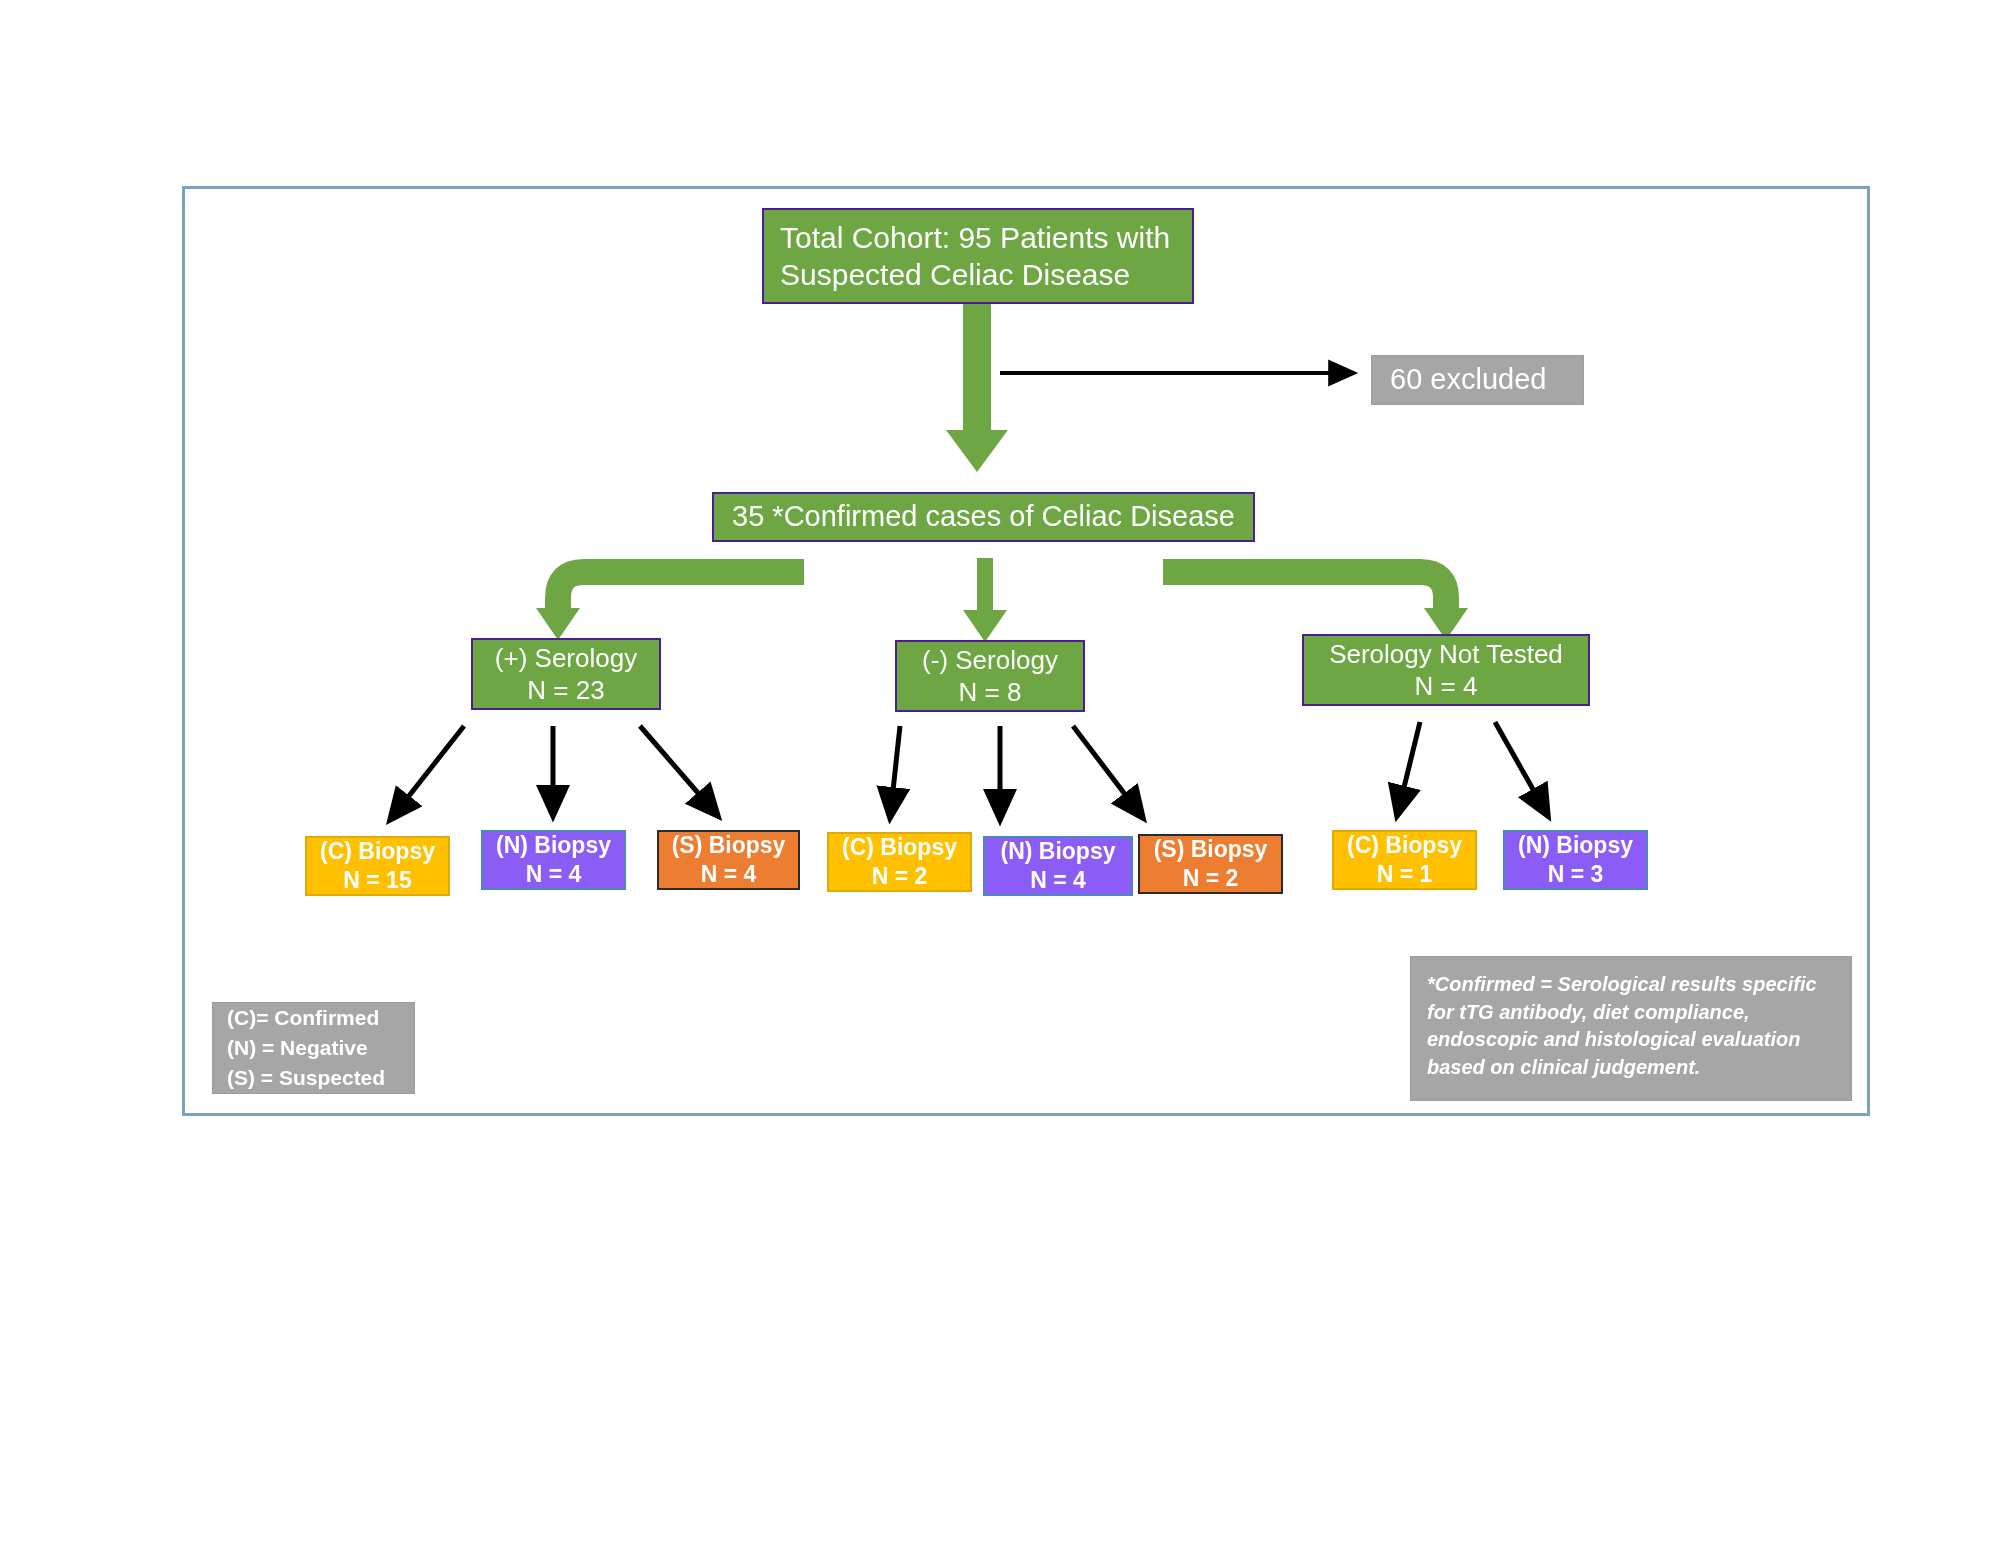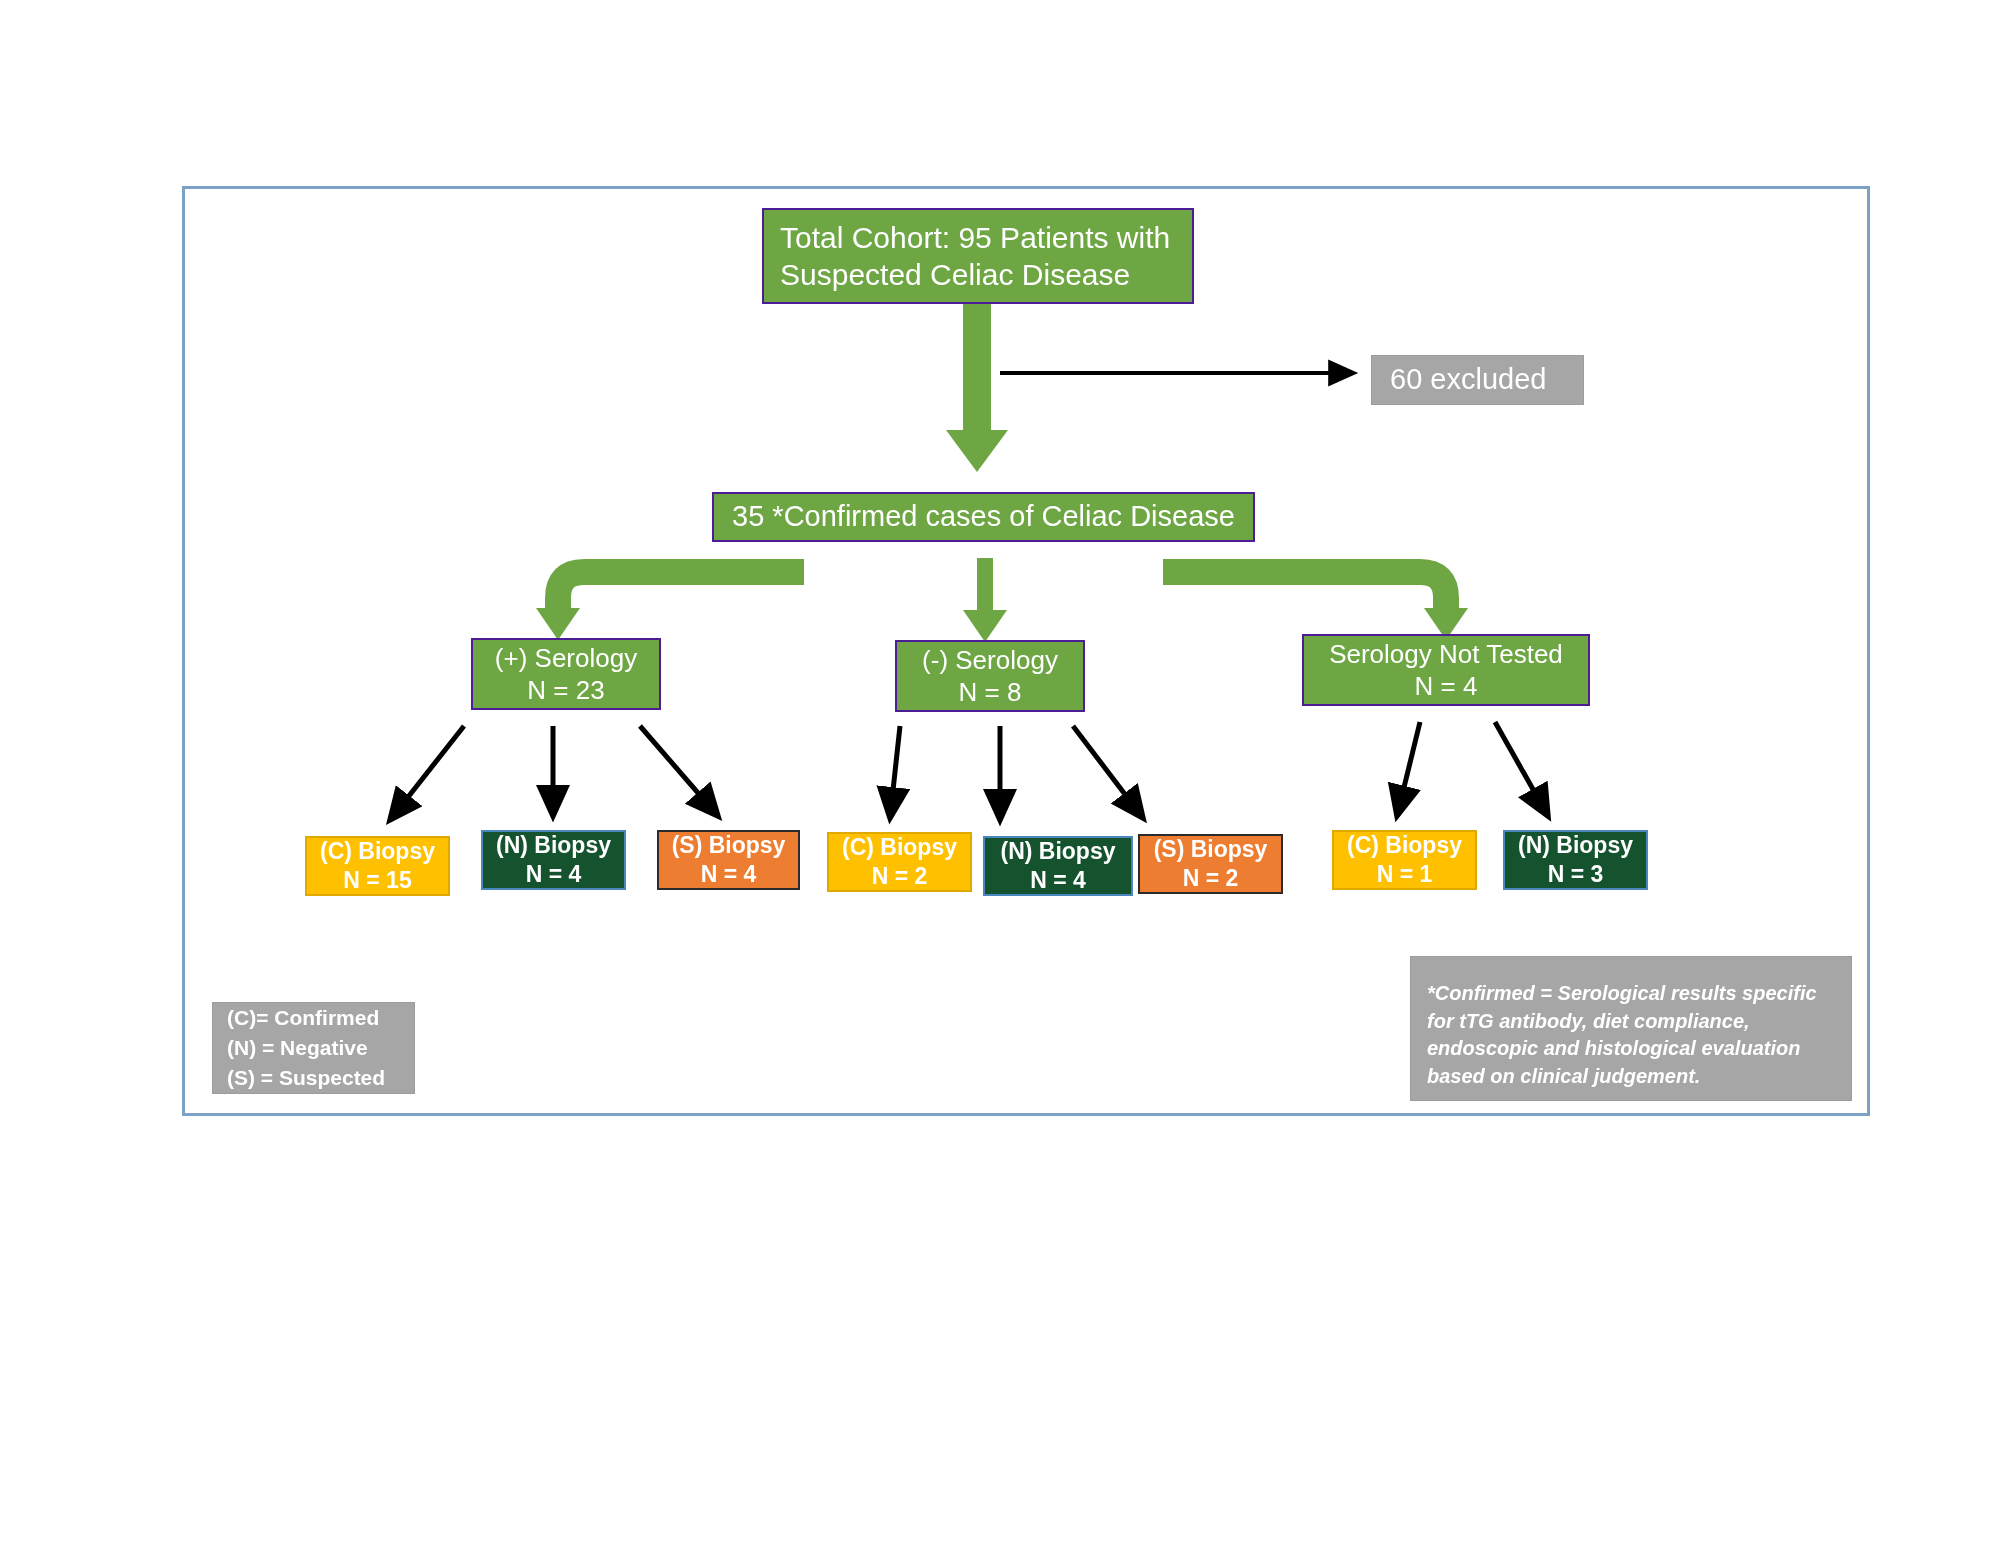--- a/index.html
+++ b/index.html
@@ -53,21 +53,21 @@
   }
   .grey {
     background: #A6A6A6;
     border: 1px solid #9C9C9C;
   }
   .yellow {
     background: #FFC000;
     border: 2px solid #E0A900;
   }
   .blue {
-    background: #14532d;
+    background: #8b5cf6;
     border: 2px solid #4A87BE;
   }
   .orange {
     background: #ED7D31;
     border: 2px solid #2B2B2B;
   }
   .node .line1, .node .line2 {
     display: block;
     white-space: nowrap;
   }
@@ -134,21 +134,21 @@
     border: 1px solid #9C9C9C;
     font-size: 20px;
     font-style: italic;
     font-weight: bold;
     align-items: flex-start;
     text-align: left;
     padding: 14px 16px 0 16px;
     justify-content: flex-start;
     line-height: 1.38;
   }
-  #legend-note .note-text { display: block; margin-top: 9px; }
+  #legend-note .note-text { display: block; }
 </style>
 </head>
 <body>
 
 <div id="canvas">
 
   <div class="frame"></div>
 
   <svg class="connectors" viewBox="0 0 2014 1556" xmlns="http://www.w3.org/2000/svg">
     <defs>

